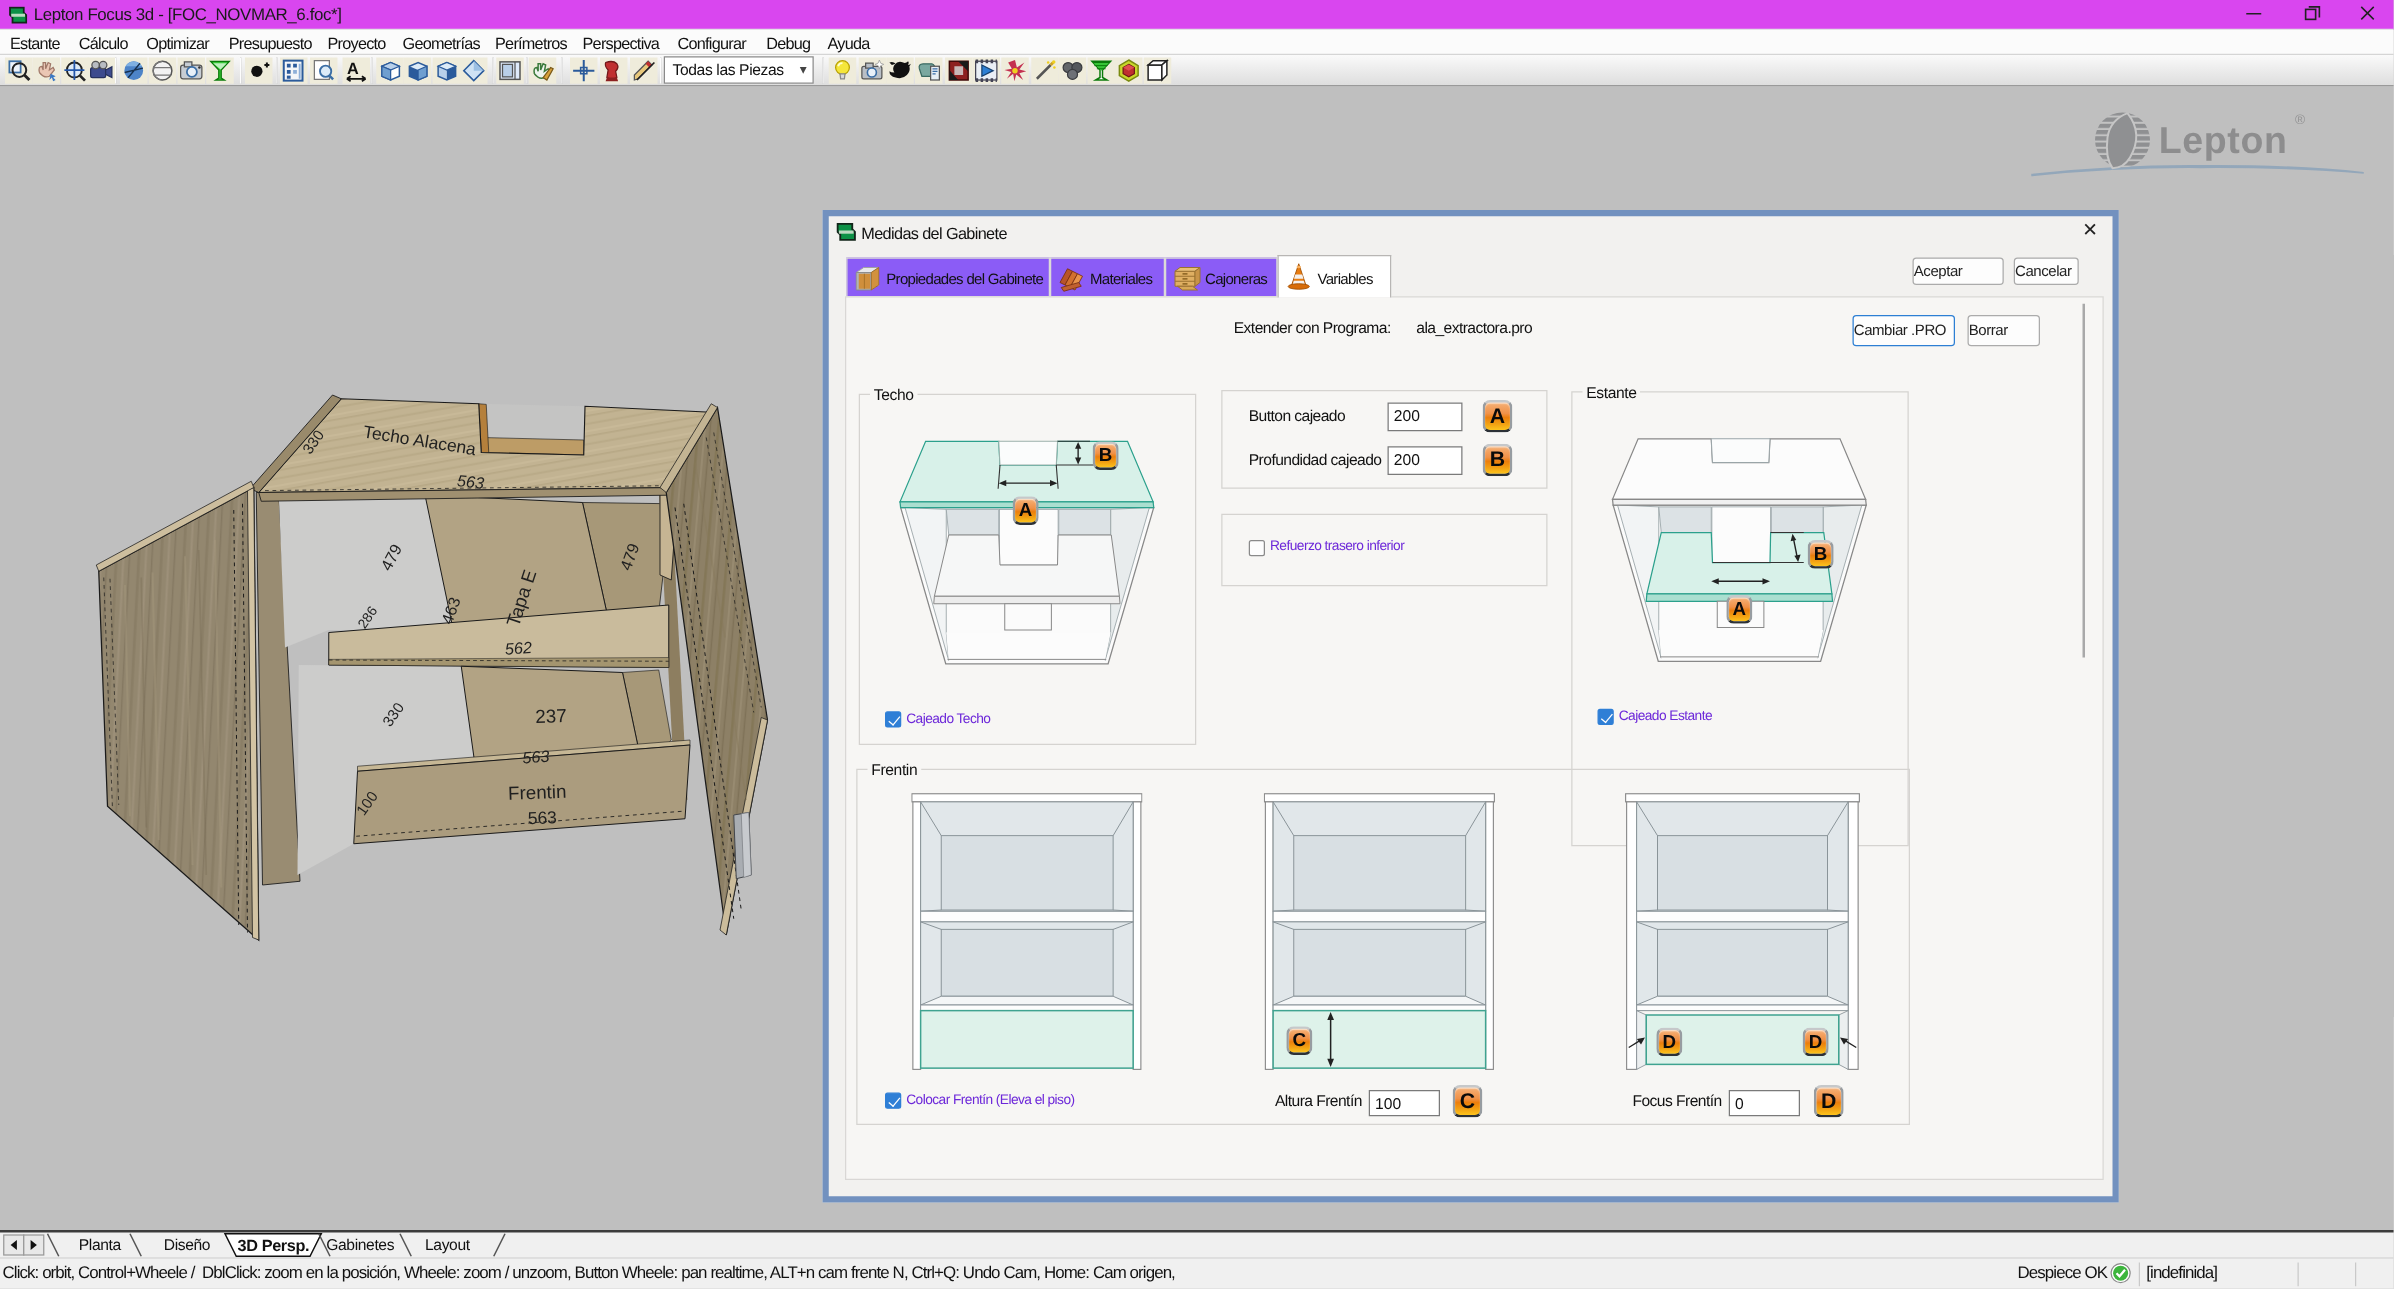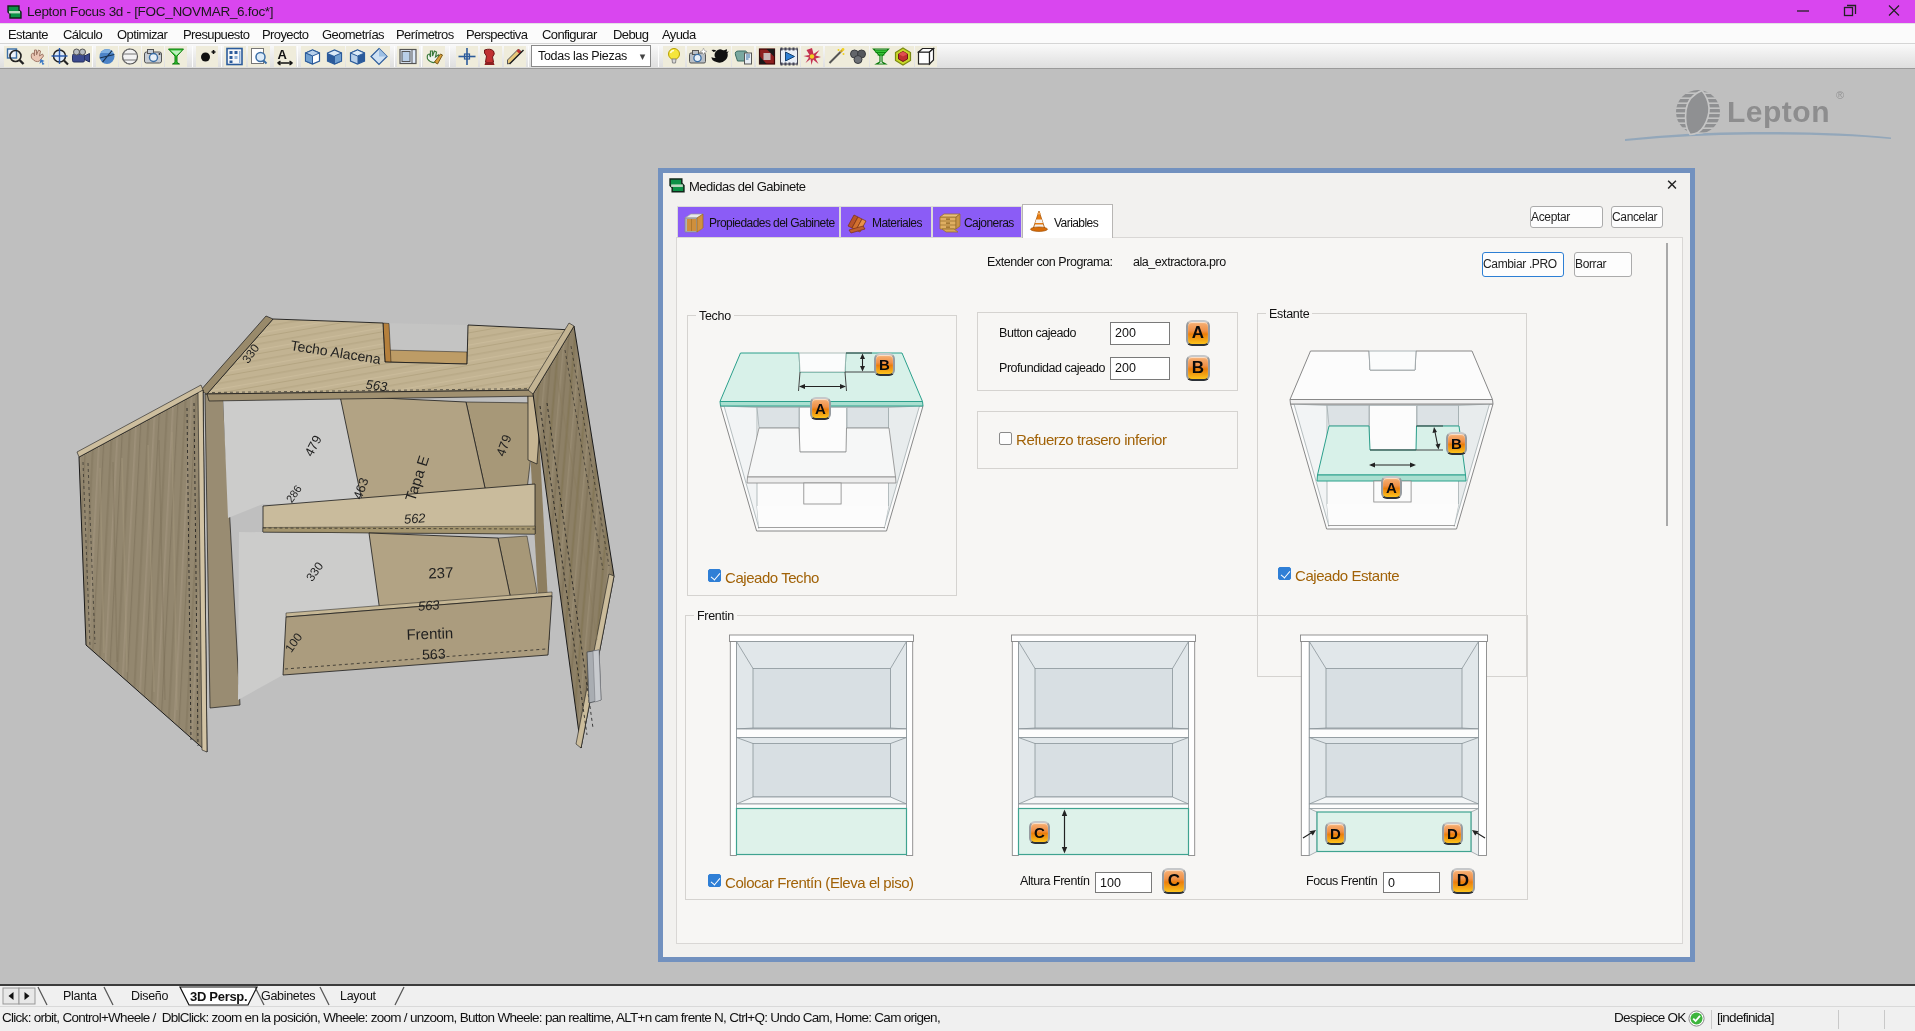--- a/index.html
+++ b/index.html
@@ -53,21 +53,21 @@
 .dlabel { position:absolute; font-size:12.5px; letter-spacing:-0.45px; color:#111; white-space:nowrap; }
 .dinput { position:absolute; background:#fff; border:1px solid #7a7a7a; font-size:12.5px; color:#111; padding:3px 0 0 4px; }
 .badge { position:absolute; border-radius:6px;
   background:linear-gradient(#f6b176 0%,#f09148 40%,#ec7e0c 55%,#f2a012 78%,#fdc41d 100%);
   border:2px solid; border-color:#c6c8ca #979ca1 #2c3137; box-shadow:inset 0 1px 1px rgba(255,255,255,.65);
   color:#0a0a0a; font-weight:bold; text-align:center; }
 .cbx { position:absolute; width:13px; height:13px; border:1px solid #8a8a8a; border-radius:2px; background:#fdfdfd; }
 .cbx.on { background:#2f7fd6; border-color:#2f7fd6; }
 .cbx.on:after { content:""; position:absolute; left:3.5px; top:0.5px; width:4px; height:8px;
   border:solid #fff; border-width:0 1.8px 1.8px 0; transform:rotate(40deg); }
-.cblabel { position:absolute; font-size:15px; letter-spacing:-0.45px; color:#a16207; white-space:nowrap; }
+.cblabel { position:absolute; font-size:11px; letter-spacing:-0.45px; color:#6d28d9; white-space:nowrap; }
 
 
 #sheetbar { position:absolute; left:0; top:984px; width:1915px; height:22px; background:#f0f0f0; border-top:2px solid #3c3c3c; }
 
 #statusbar { position:absolute; left:0; top:1006px; width:1915px; height:25px; background:#f0f0f0; border-top:1px solid #d9d9d9; }
 #statusbar .stext { position:absolute; left:2px; top:3px; font-size:13.5px; letter-spacing:-0.72px; color:#111; }
 .ssep { position:absolute; top:3px; width:1px; height:19px; background:#c9c9c9; }
 </style>
 </head>
 <body>

